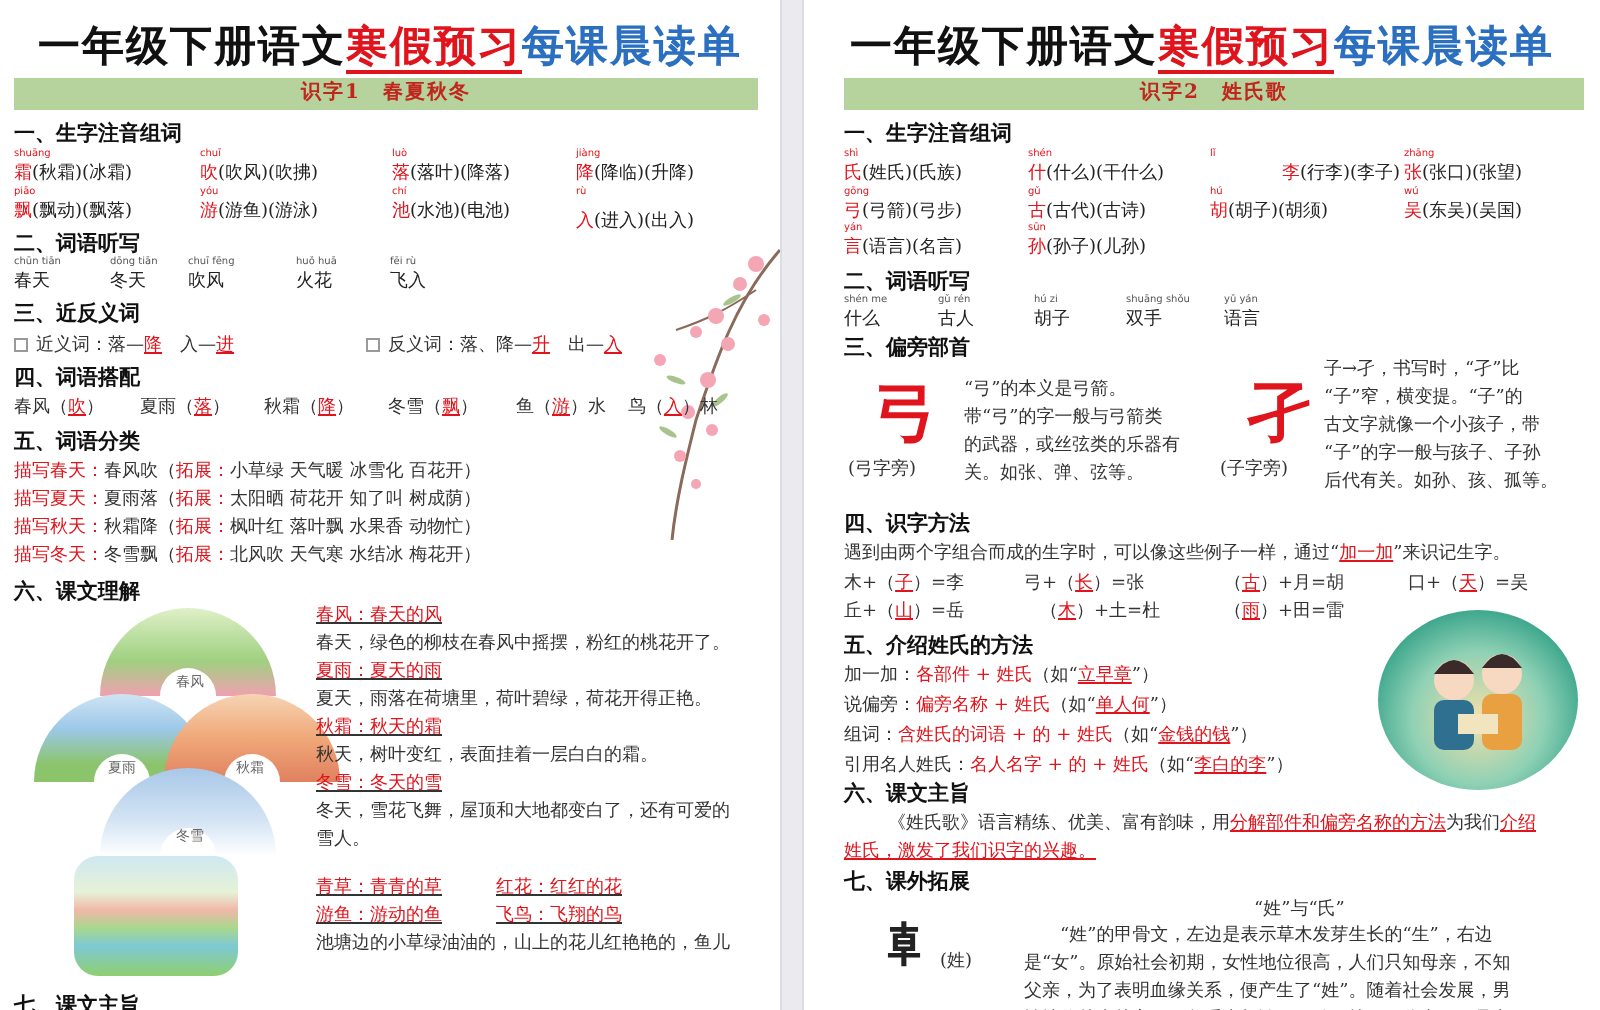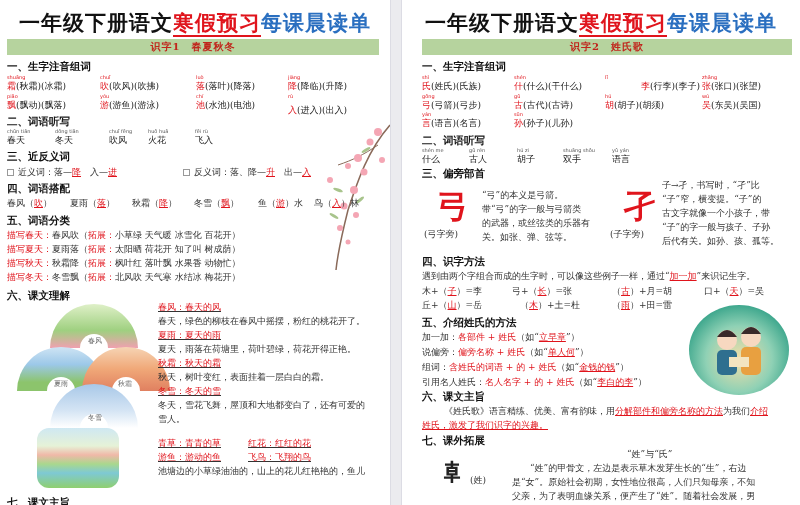--- a/index.html
+++ b/index.html
@@ -93,21 +93,21 @@
       <ellipse cx="30" cy="70" rx="5" ry="1.5" transform="rotate(20 30 70)"></ellipse>
       <ellipse cx="52" cy="80" rx="5" ry="1.5" transform="rotate(-40 52 80)"></ellipse>
       <ellipse cx="26" cy="96" rx="5" ry="1.5" transform="rotate(30 26 96)"></ellipse>
     </g>
   </svg>
 
   <div class="h" style="left:7px;top:115px;">二、词语听写</div>
   <div>
     <div class="word" style="left:7px;top:128px;"><span class="p">chūn tiān</span><span>春天</span></div>
     <div class="word" style="left:55px;top:128px;"><span class="p">dōng tiān</span><span>冬天</span></div>
-    <div class="word" style="left:109px;top:128px;"><span class="p">chuī fēng</span><span>吹风</span></div>
+    <div class="word" style="left:94px;top:128px;"><span class="p">chuī fēng</span><span>吹风</span></div>
     <div class="word" style="left:148px;top:128px;"><span class="p">huǒ huā</span><span>火花</span></div>
     <div class="word" style="left:195px;top:128px;"><span class="p">fēi rù</span><span>飞入</span></div>
   </div>
 
   <div class="h" style="left:7px;top:150px;">三、近反义词</div>
   <div class="row" style="left:7px;top:166px;">
     <span class="check"></span><span>近义词：落—</span><span class="u">降</span><span>　入—</span><span class="u">进</span>
   </div>
   <div class="row" style="left:183px;top:166px;">
     <span class="check"></span><span>反义词：落、降—</span><span class="u">升</span><span>　出—</span><span class="u">入</span>

